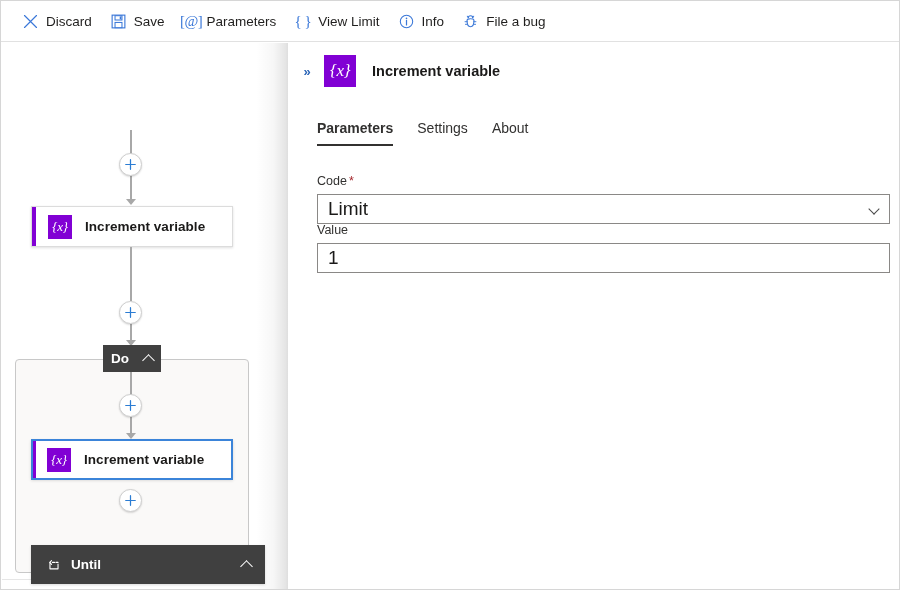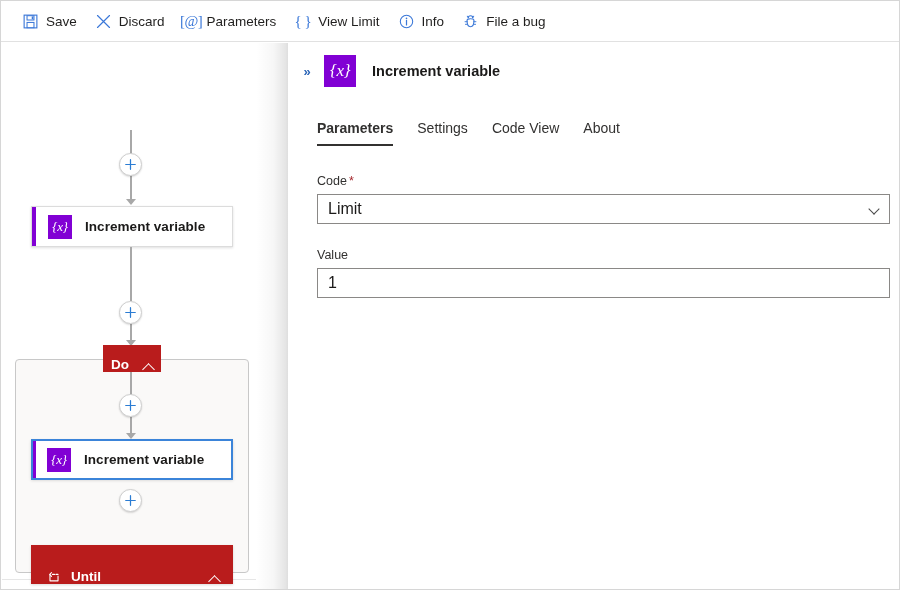--- a/index.html
+++ b/index.html
@@ -153,23 +153,23 @@
   .scope-box {
     position: absolute;
     left: 13px; top: 316px;
     width: 234px; height: 214px;
     border: 1px solid #c8c8c8;
     border-radius: 4px;
     background: #faf9f8;
   }
   .scope-header {
     position: absolute;
-    background: #b91c1c;
-    display: flex;
-    align-items: flex-end;
+    background: #404040;
+    display: flex;
+    align-items: center;
     cursor: pointer;
     z-index: 5;
   }
   .scope-header .sh-label {
     color: #ffffff;
     font-size: 13.5px;
     font-weight: bold;
   }
   .chev-up {
     display: inline-block;
@@ -250,59 +250,59 @@
   }
   .req { color: #a4262c; margin-left: 2px; font-size: 12.5px; }
   .ctl {
     position: relative;
     width: 573px; height: 30px;
     border: 1px solid #8a8886;
     background: #ffffff;
     display: flex;
     align-items: center;
     padding: 0 10px;
-    font-size: 16px;
+    font-size: 19px;
     color: #1b1a19;
     cursor: text;
   }
   .ctl .chev-dn {
     position: absolute;
     right: 11px; top: 10px;
     width: 8px; height: 8px;
     border-right: 1.3px solid #4a4a4a;
     border-bottom: 1.3px solid #4a4a4a;
     transform: rotate(45deg);
   }
 </style>
 </head>
 <body>
 
 <div id="app">
 
   <div class="toolbar">
+
+    <div class="tb-item">
+      <span class="tb-ico">
+        <svg width="15" height="15" viewBox="0 0 16 16">
+          <path d="M1.6 1.6 L14.4 14.4 M14.4 1.6 L1.6 14.4" stroke="#3b78d8" stroke-width="1.25" stroke-linecap="round"></path>
+        </svg>
+      </span>
+      <span>Discard</span>
+    </div>
 
     <div class="tb-item">
       <span class="tb-ico">
         <svg width="15" height="15" viewBox="0 0 16 16" fill="none">
           <rect x="1.2" y="1.2" width="13.6" height="13.6" stroke="#3b78d8" stroke-width="1.2"></rect>
           <rect x="4.3" y="1.8" width="7.4" height="4.6" stroke="#3b78d8" stroke-width="1.1" fill="#ffffff"></rect>
           <rect x="9.3" y="2.6" width="1.7" height="3" fill="#3b78d8"></rect>
           <rect x="4.3" y="9.0" width="7.4" height="5.6" stroke="#3b78d8" stroke-width="1.1" fill="#ffffff"></rect>
         </svg>
       </span>
       <span>Save</span>
-    </div>
-
-    <div class="tb-item">
-      <span class="tb-ico">
-        <svg width="15" height="15" viewBox="0 0 16 16">
-          <path d="M1.6 1.6 L14.4 14.4 M14.4 1.6 L1.6 14.4" stroke="#3b78d8" stroke-width="1.25" stroke-linecap="round"></path>
-        </svg>
-      </span>
-      <span>Discard</span>
     </div>
 
     <div class="tb-item">
       <span class="tb-ico">
         <span class="tb-glyph">[@]</span>
       </span>
       <span>Parameters</span>
     </div>
 
     <div class="tb-item">
@@ -396,21 +396,21 @@
         </span>
         <span class="card-label">Increment variable</span>
       </div>
 
       <div class="plusbtn" style="left:117px; top:446px;">
         <svg width="11" height="11" viewBox="0 0 12 12">
             <path d="M6 0.8 V11.2 M0.8 6 H11.2" stroke="#2b7cd3" stroke-width="1.35" stroke-linecap="round"></path>
           </svg>
       </div>
 
-      <div class="scope-header" style="left:29px; top:502px; width:202px; height:39px; padding:0 14px 0 16px; justify-content:space-between; box-shadow:0 1.2px 2.5px rgba(0,0,0,0.15);">
+      <div class="scope-header" style="left:29px; top:502px; width:234px; height:39px; padding:0 14px 0 16px; justify-content:space-between; box-shadow:0 1.2px 2.5px rgba(0,0,0,0.15);">
         <span style="display:flex; align-items:center;">
           <span style="display:inline-flex; margin-right:10px;">
             <svg width="14" height="14" viewBox="0 0 16 16">
               <path d="M3.4 5.2 V12.4 H12.6 V7.0" stroke="#ffffff" stroke-width="1.25" fill="none" stroke-linecap="round" stroke-linejoin="round"></path>
               <path d="M12.6 5.0 H6.2" stroke="#ffffff" stroke-width="1.25" stroke-linecap="round" stroke-dasharray="2.4 1.6"></path>
               <path d="M5.2 3.0 L3.1 5.1 L5.2 7.2" stroke="#ffffff" stroke-width="1.25" fill="none" stroke-linecap="round" stroke-linejoin="round"></path>
             </svg>
           </span>
           <span class="sh-label">Until</span>
         </span>
@@ -436,38 +436,35 @@
     </div>
 
     <div class="tabs" style="left:29px; top:76px;">
       <div class="tab active">
         <span>Parameters</span>
       </div>
       <div class="tab">
         <span>Settings</span>
       </div>
       <div class="tab">
-        <span>Code View</span>
-      </div>
-      <div class="tab">
         <span>About</span>
       </div>
     </div>
 
     <div class="field" style="left:29px; top:131px;">
       <span class="field-label">
         <span>Code</span><span class="req">*</span>
       </span>
       <div class="ctl">
         <span>Limit</span>
         <span class="chev-dn"></span>
       </div>
     </div>
 
-    <div class="field" style="left:29px; top:205px;">
+    <div class="field" style="left:29px; top:180px;">
       <span class="field-label">Value</span>
       <div class="ctl">
         <span>1</span>
       </div>
     </div>
 
   </div>
 </div>
 
 </body></html>

